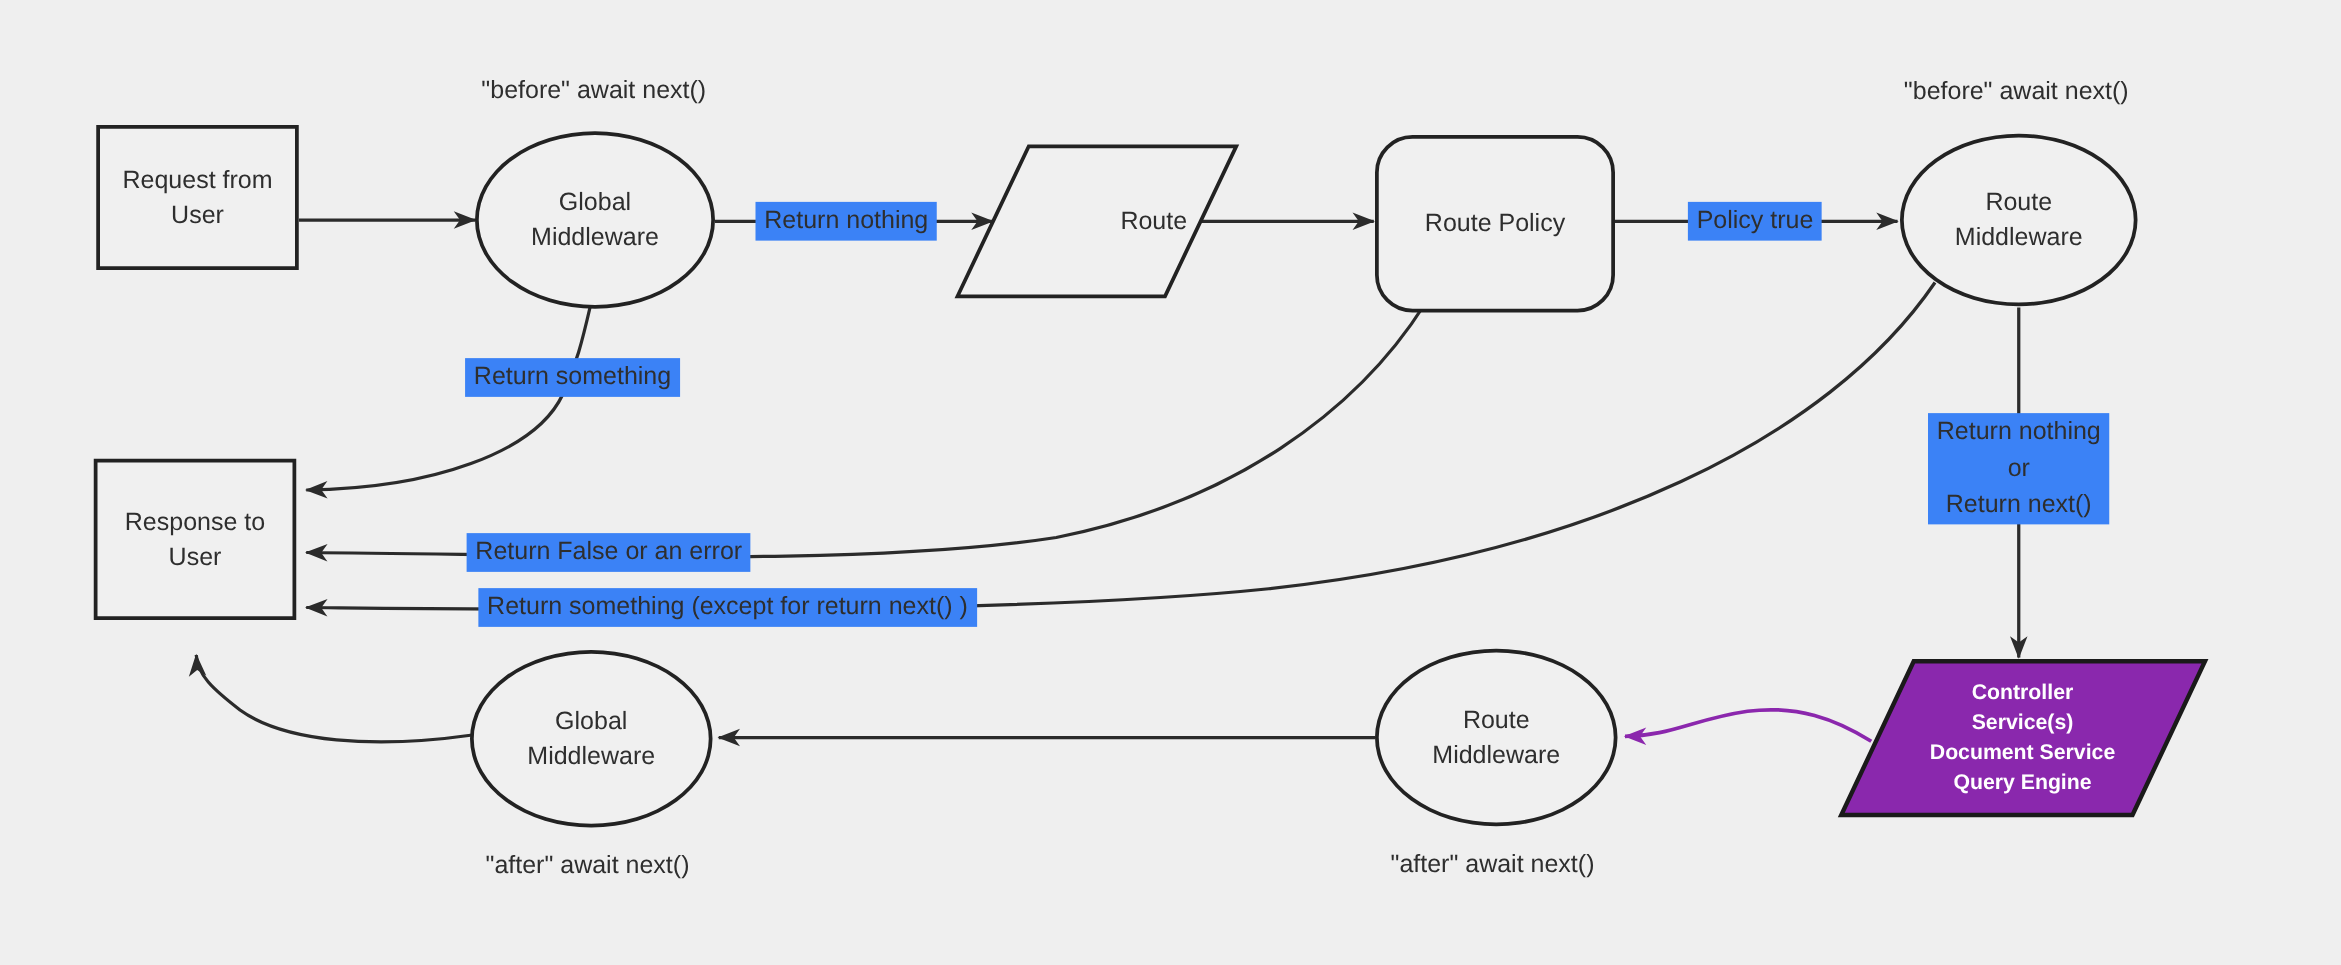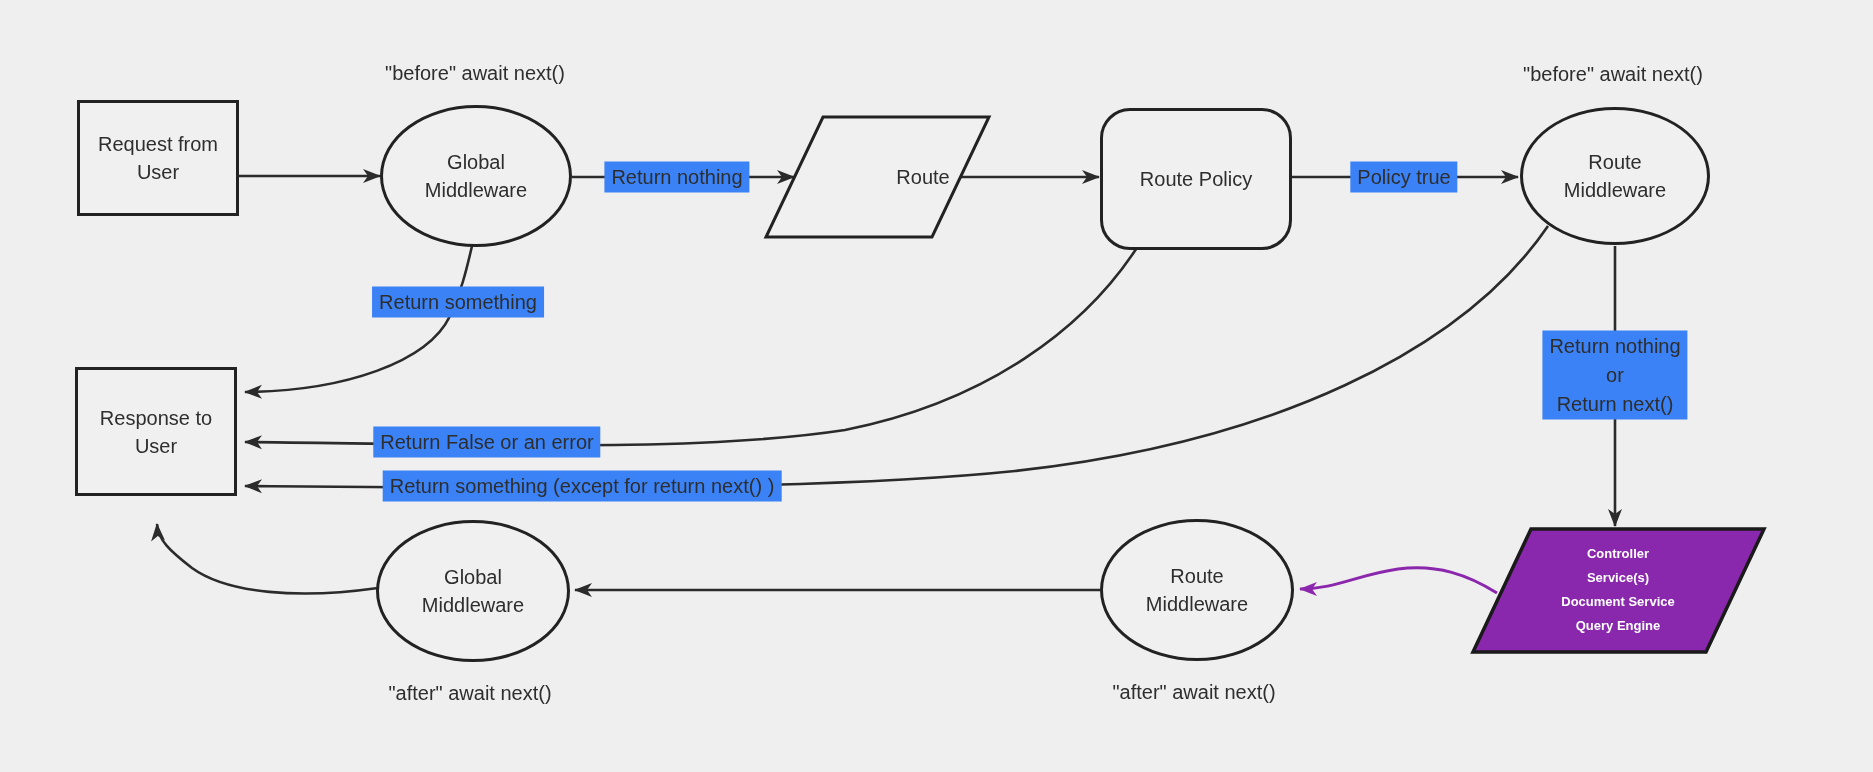--- a/index.html
+++ b/index.html
@@ -72,21 +72,21 @@
     position: absolute;
     transform: translate(-50%, -50%);
     font-size: 20px;
     white-space: nowrap;
     z-index: 3;
   }
   .controller-label {
     position: absolute;
     transform: translate(-50%, -50%);
     text-align: center;
-    font-size: 13px;
+    font-size: 17px;
     font-weight: bold;
     line-height: 24px;
     color: #ffffff;
     white-space: nowrap;
     z-index: 3;
   }
   .controller-label span { display: block; }
 </style>
 </head>
 <body>

